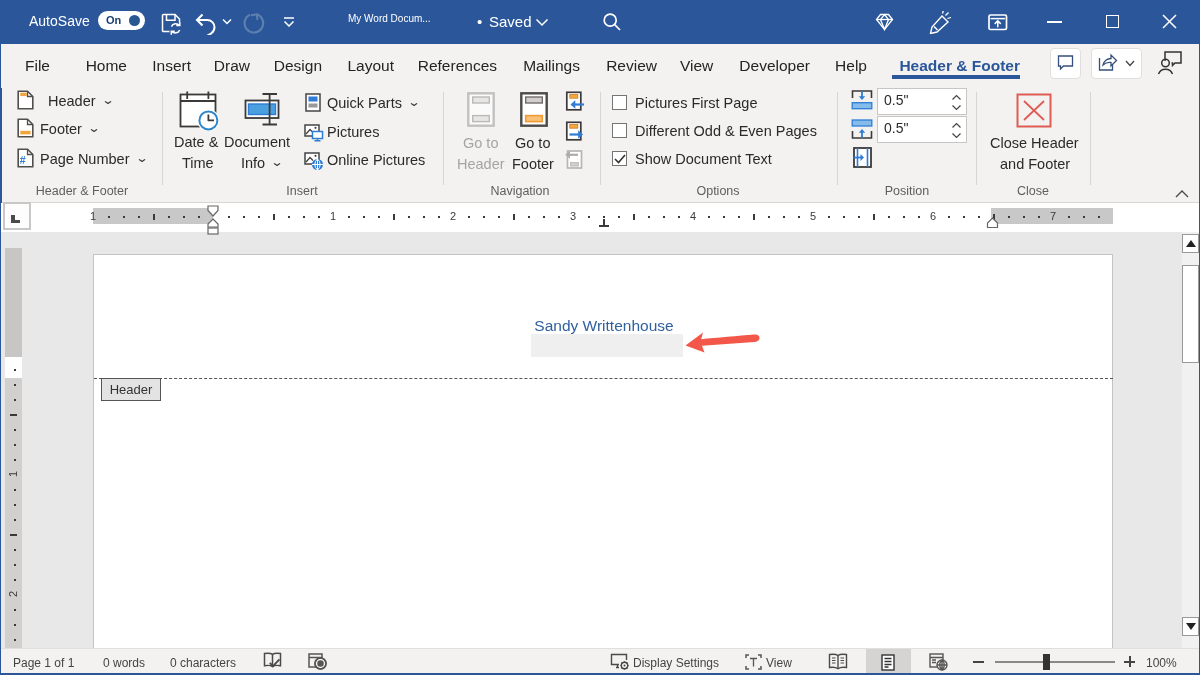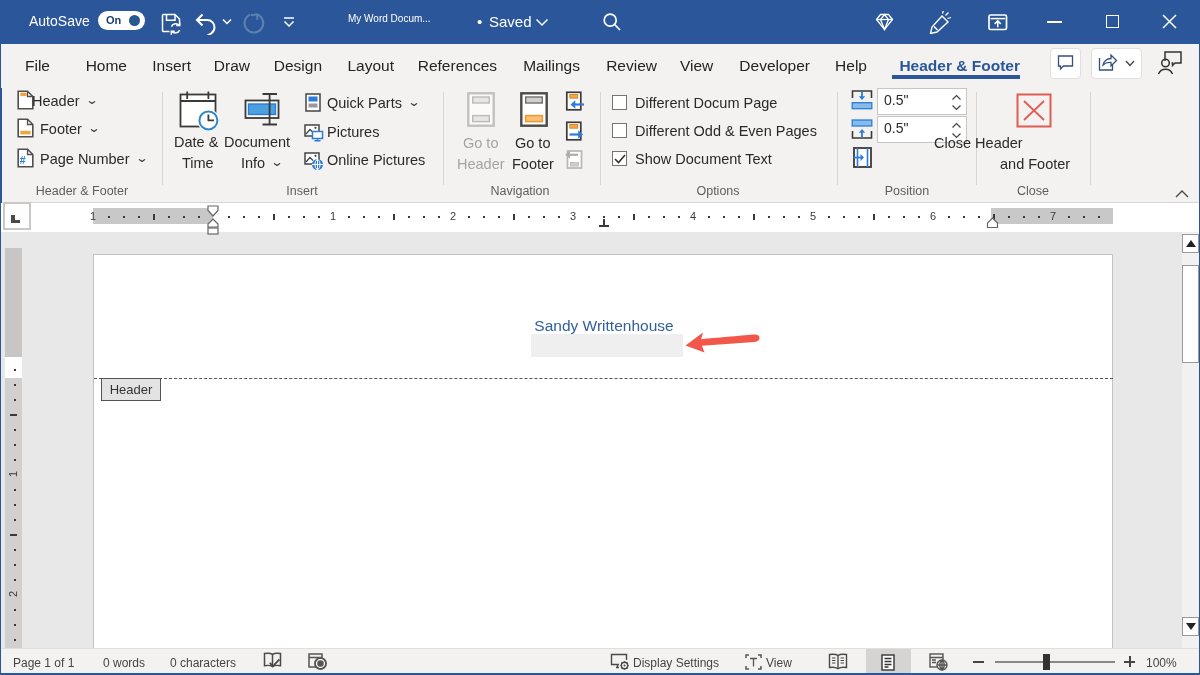--- a/index.html
+++ b/index.html
@@ -144,21 +144,21 @@
   <div class="gsep" style="left:600px"></div>
   <div class="gsep" style="left:837px"></div>
   <div class="gsep" style="left:976px"></div>
   <div class="gsep" style="left:1090px"></div>
 
   <svg class="abs" style="left:17px;top:2px" width="17" height="20" viewBox="0 0 17 20" fill="none">
     <path d="M1.2 1.2 h9.3 l5.3 5.3 v12.3 h-14.6 z" stroke="#504f4e" stroke-width="1.6" fill="#fff"></path>
     <path d="M10.5 1.2 v5.3 h5.3" stroke="#504f4e" stroke-width="1.3"></path>
     <rect x="3.3" y="2.7" width="6.4" height="3.4" fill="#f0a53e"></rect>
   </svg>
-  <div class="rtext" style="left:32px;top:5px">Header <span class="chev">⌄</span></div>
+  <div class="rtext" style="left:48px;top:5px">Header <span class="chev">⌄</span></div>
   <svg class="abs" style="left:17px;top:30px" width="17" height="20" viewBox="0 0 17 20" fill="none">
     <path d="M1.2 1.2 h9.3 l5.3 5.3 v12.3 h-14.6 z" stroke="#504f4e" stroke-width="1.6" fill="#fff"></path>
     <path d="M10.5 1.2 v5.3 h5.3" stroke="#504f4e" stroke-width="1.3"></path>
     <rect x="3.3" y="12.8" width="10.3" height="3.6" fill="#f0a53e"></rect>
   </svg>
   <div class="rtext" style="left:40px;top:33px">Footer <span class="chev">⌄</span></div>
   <svg class="abs" style="left:17px;top:60px" width="17" height="20" viewBox="0 0 17 20" fill="none">
     <path d="M1.2 1.2 h9.3 l5.3 5.3 v12.3 h-14.6 z" stroke="#504f4e" stroke-width="1.6" fill="#fff"></path>
     <path d="M10.5 1.2 v5.3 h5.3" stroke="#504f4e" stroke-width="1.3"></path>
     <text x="2.8" y="16.2" font-size="10.5" fill="#2e7cd6" font-weight="bold" font-family="Liberation Sans">#</text>
@@ -237,21 +237,21 @@
   </svg>
   <svg class="abs" style="left:563px;top:61px" width="22" height="21" viewBox="0 0 22 21" fill="none">
     <rect x="4.5" y="2" width="14" height="17" stroke="#b8b6b4" stroke-width="1.7" fill="#fff"></rect>
     <rect x="7.5" y="13.5" width="8" height="3.6" fill="#d0cecc" stroke="#b8b6b4" stroke-width="0.8"></rect>
     <path d="M15 5.8 H4.5" stroke="#aeacaa" stroke-width="2.2"></path>
     <path d="M7 1.8 L2.3 5.8 l4.7 4 z" fill="#aeacaa"></path>
   </svg>
   <div class="glabel" style="left:485px;width:70px">Navigation</div>
 
   <div class="cb" style="left:612px;top:7px"></div>
-  <div class="rtext" style="left:635px;top:7px">Different Docum Page</div>
+  <div class="rtext" style="left:635px;top:7px">Pictures First Page</div>
   <div class="cb" style="left:612px;top:35px"></div>
   <div class="rtext" style="left:635px;top:35px">Different Odd &amp; Even Pages</div>
   <div class="cb" style="left:612px;top:63px"></div>
   <svg class="abs" style="left:614px;top:66px" width="12" height="10" viewBox="0 0 12 10" fill="none" stroke="#333" stroke-width="1.6">
         <path d="M1 5 l3.5 3.5 L11 1"></path>
       </svg>
   <div class="rtext" style="left:635px;top:63px">Show Document Text</div>
   <div class="glabel" style="left:688px;width:60px">Options</div>
 
   <svg class="abs" style="left:851px;top:2px" width="22" height="20" viewBox="0 0 22 20" fill="none">
@@ -287,21 +287,21 @@
     <path d="M4.5 1 V20 M14.5 1 V20" stroke="#2e7cd6" stroke-width="1.6"></path>
     <path d="M0.5 10.5 H9" stroke="#2e7cd6" stroke-width="1.8"></path>
     <path d="M7.5 7 L11 10.5 L7.5 14 z" fill="#2e7cd6"></path>
   </svg>
   <div class="glabel" style="left:877px;width:60px">Position</div>
 
   <svg class="abs" style="left:1016px;top:5px" width="36" height="35" viewBox="0 0 36 35" fill="none" stroke="#e05c53" stroke-width="2">
     <rect x="1.5" y="1.5" width="33" height="32"></rect>
     <path d="M8 8 L28 27 M28 8 L8 27" stroke-width="1.8"></path>
   </svg>
-  <div class="rtext" style="left:934px;top:47px">Close Header</div>
+  <div class="rtext" style="left:990px;top:47px">Close Header</div>
   <div class="rtext" style="left:1000px;top:68px">and Footer</div>
   <div class="glabel" style="left:1003px;width:60px">Close</div>
 
   <svg class="abs" style="left:1175px;top:102px" width="14" height="8" viewBox="0 0 14 8" fill="none" stroke="#4a4a4a" stroke-width="1.4">
         <path d="M1 7 l6-6 L13 7"></path>
       </svg>
 </div>
 
 <div class="rulerrow">
   <div class="abs" style="left:3px;top:-1px;width:28px;height:28px;background:#fdfdfd;border:2px solid #c9c8c7"></div>

